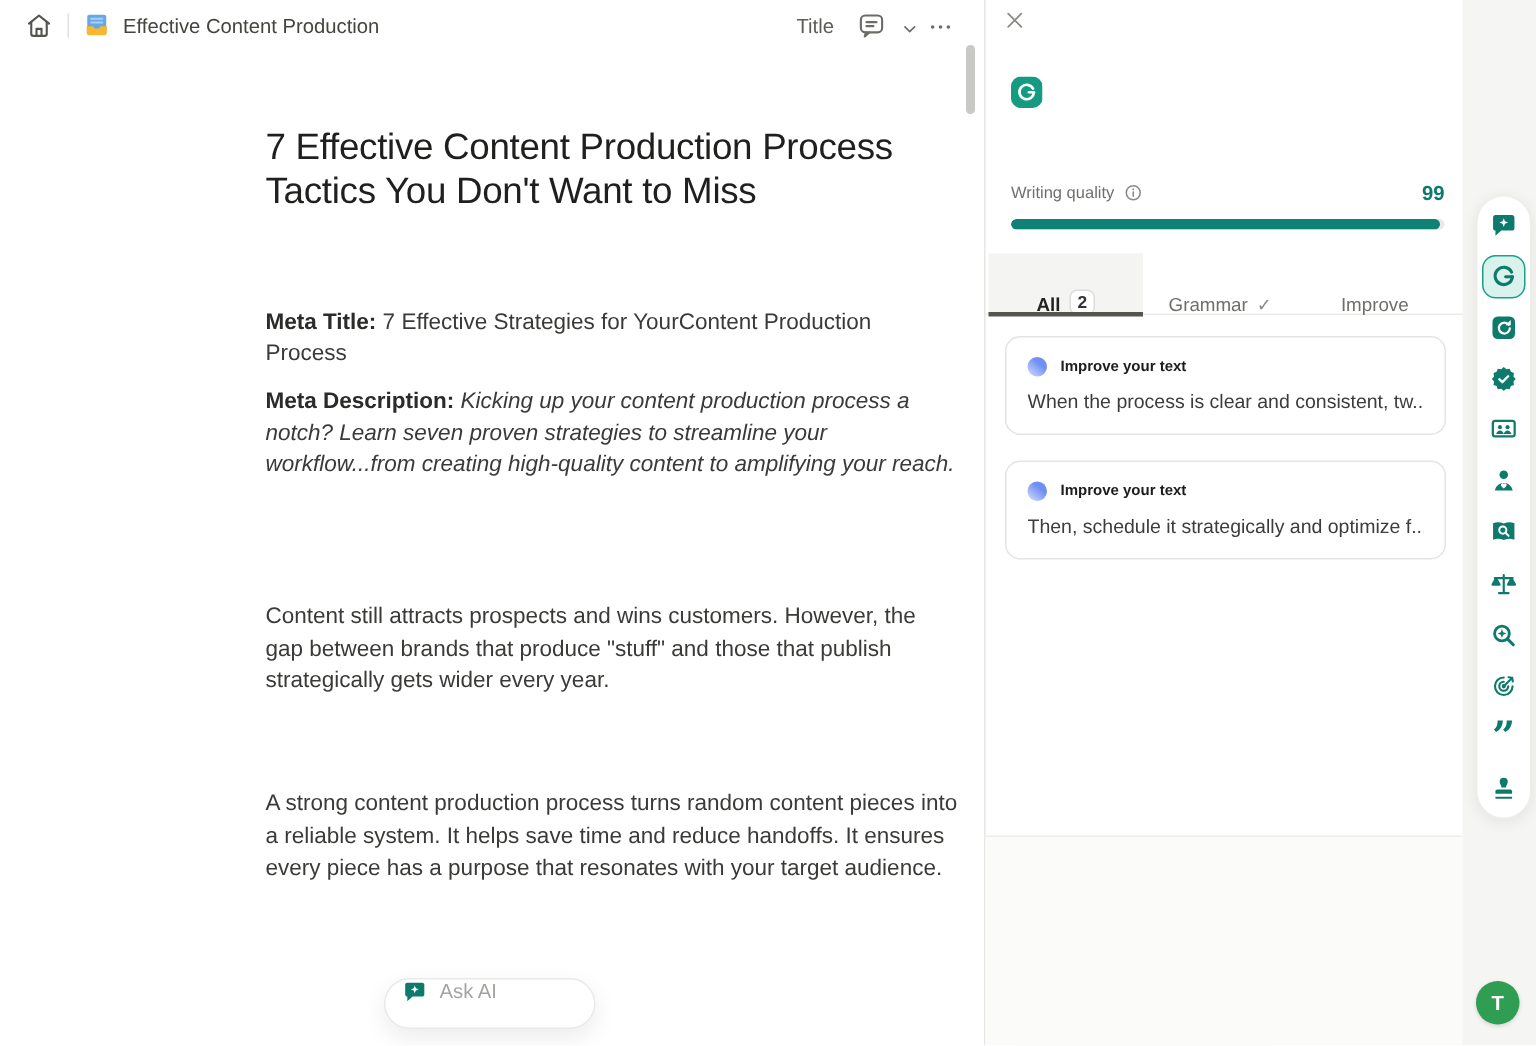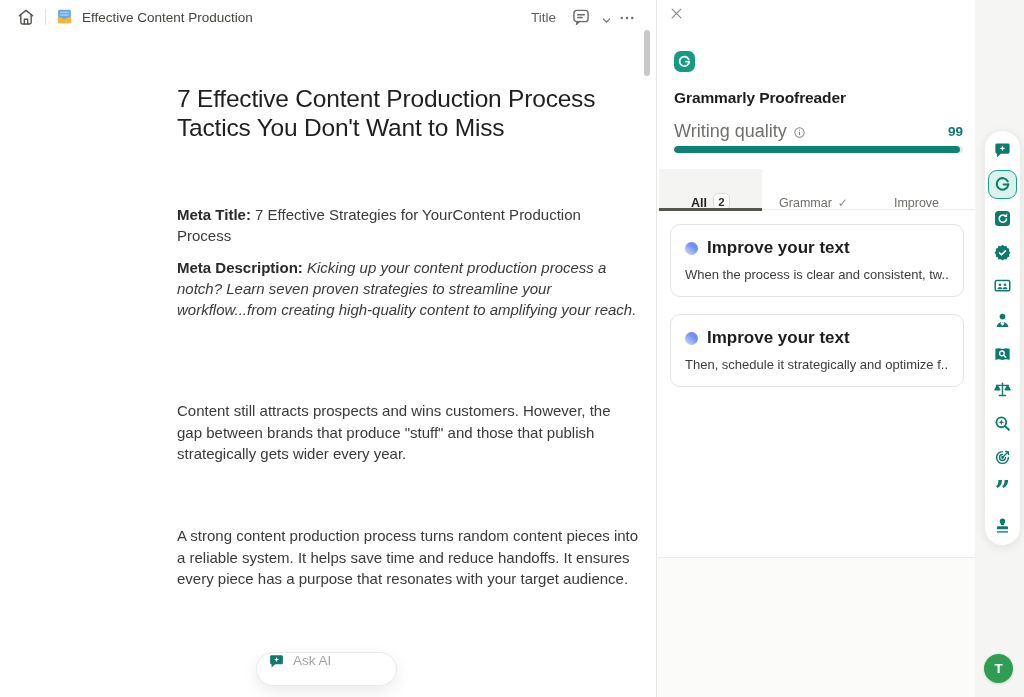--- a/index.html
+++ b/index.html
@@ -34,38 +34,38 @@
   .askai-icon { width:17px; height:17px; color:#0e7a6c; flex:0 0 auto; }
   .askai input { border:none; outline:none; width:90px; font-size:13.5px; color:#55554f; background:transparent; font-family:inherit; }
   .askai input::placeholder { color:#a3a3a0; }
 
   
   .panel { position:absolute; left:656px; top:0; width:319px; height:697px; background:#fff; border-left:1px solid #e6e6e4; }
   .panel-close { position:absolute; left:12px; top:6px; width:15px; height:15px; cursor:pointer; }
   .panel-logo { position:absolute; left:17px; top:51px; width:21px; height:21px; }
   .panel-title { position:absolute; left:17px; top:89px; font-size:15.5px; font-weight:700; color:#1d1d1b; letter-spacing:-0.1px; }
   .quality-row { position:absolute; left:17px; top:121px; width:289px; display:flex; align-items:center; }
-  .quality-label { font-size:18px; font-weight:500; color:#6f6f6b; }
+  .quality-label { font-size:11px; font-weight:500; color:#6f6f6b; }
   .info-icon { width:13px; height:13px; margin-left:6px; cursor:pointer; }
   .quality-score { margin-left:auto; font-size:13.5px; font-weight:700; color:#0e7a6c; }
   .quality-bar { position:absolute; left:17px; top:146px; width:289px; height:7px; border-radius:4px; background:#e9e9e7; overflow:hidden; }
   .quality-fill { height:100%; border-radius:4px; background:#0e8375; }
 
   .tabs { position:absolute; left:0; top:169px; width:319px; height:41px; border-bottom:1px solid #ececea; display:flex; padding-left:2px; }
   .tab { width:103px; height:41px; display:flex; align-items:flex-end; justify-content:center; gap:6px; font-size:12.5px; color:#6e6e6a; cursor:pointer; position:relative; }
   .tab.active { background:#f4f4f2; color:#222220; font-weight:700; }
   .tab.active::after { content:""; position:absolute; left:0; right:0; bottom:-1px; height:3px; background:#55554f; }
   .tab-badge { min-width:17px; height:17px; padding:0 3px; background:#fff; border:1px solid #dcdcda; border-radius:5px; font-size:11.5px; font-weight:600; color:#333; display:flex; align-items:center; justify-content:center; }
   .tab-check { color:#8a8a86; font-size:12px; font-weight:400; }
 
   .cards { position:absolute; left:13px; top:224px; width:294px; display:flex; flex-direction:column; gap:17px; }
   .sugg-card { border:1px solid #e4e4e2; border-radius:10px; background:#fff; padding:13px 14px 14px; cursor:pointer; }
   .sugg-head { display:flex; align-items:center; gap:9px; }
   .sugg-dot { width:13px; height:13px; border-radius:50%; background:linear-gradient(220deg,#6f8ff3 35%,#c3cffb 88%); flex:0 0 auto; }
-  .sugg-title { font-size:17px; font-weight:700; color:#1d1d1b; }
+  .sugg-title { font-size:10px; font-weight:700; color:#1d1d1b; }
   .sugg-preview { margin-top:9px; font-size:13px; color:#3c3c3a; white-space:nowrap; overflow:hidden; }
 
   .panel-bottom-divider { position:absolute; left:656px; top:557px; width:319px; height:1px; background:#ededeb; }
   .panel-below { position:absolute; left:657px; top:558px; width:318px; height:139px; background:#fbfbfa; }
 
   
   .right-strip { position:absolute; left:975px; top:0; width:49px; height:697px; background:#f5f5f3; }
   .side-toolbar { position:absolute; left:984px; top:130px; width:37px; height:416px; background:#fff; border:1px solid #ededeb; border-radius:18.5px; box-shadow:0 2px 10px rgba(0,0,0,.08); display:flex; flex-direction:column; align-items:center; justify-content:space-evenly; }
   .tool-btn { width:29px; height:29px; display:flex; align-items:center; justify-content:center; color:#0e7a6c; cursor:pointer; border-radius:9px; }
   .tool-btn svg { width:19px; height:19px; }
@@ -145,21 +145,20 @@
           <path d="M5 5l14 14M19 5L5 19"></path>
         </svg>
     </span>
     <span class="panel-logo">
       <svg viewBox="0 0 24 24">
           <rect width="24" height="24" rx="7.5" fill="#149B82"></rect>
           <path d="M16.8 9.3A5.5 5.5 0 1 0 17.4 12" fill="none" stroke="#fff" stroke-width="2" stroke-linecap="round"></path>
           <path d="M13.6 12h3.8" stroke="#fff" stroke-width="2" stroke-linecap="round"></path>
         </svg>
     </span>
-    <div class="panel-title">Grammarly Proofreader</div>
 
     <div class="quality-row">
       <span class="quality-label">Writing quality</span>
       <span class="info-icon">
         <svg viewBox="0 0 24 24" fill="none" stroke="#8a8a86" stroke-width="1.9">
             <circle cx="12" cy="12" r="8.6"></circle>
             <path d="M12 11.2v5" stroke-linecap="round"></path>
             <circle cx="12" cy="7.7" r="1.1" fill="#8a8a86" stroke="none"></circle>
           </svg>
       </span>

